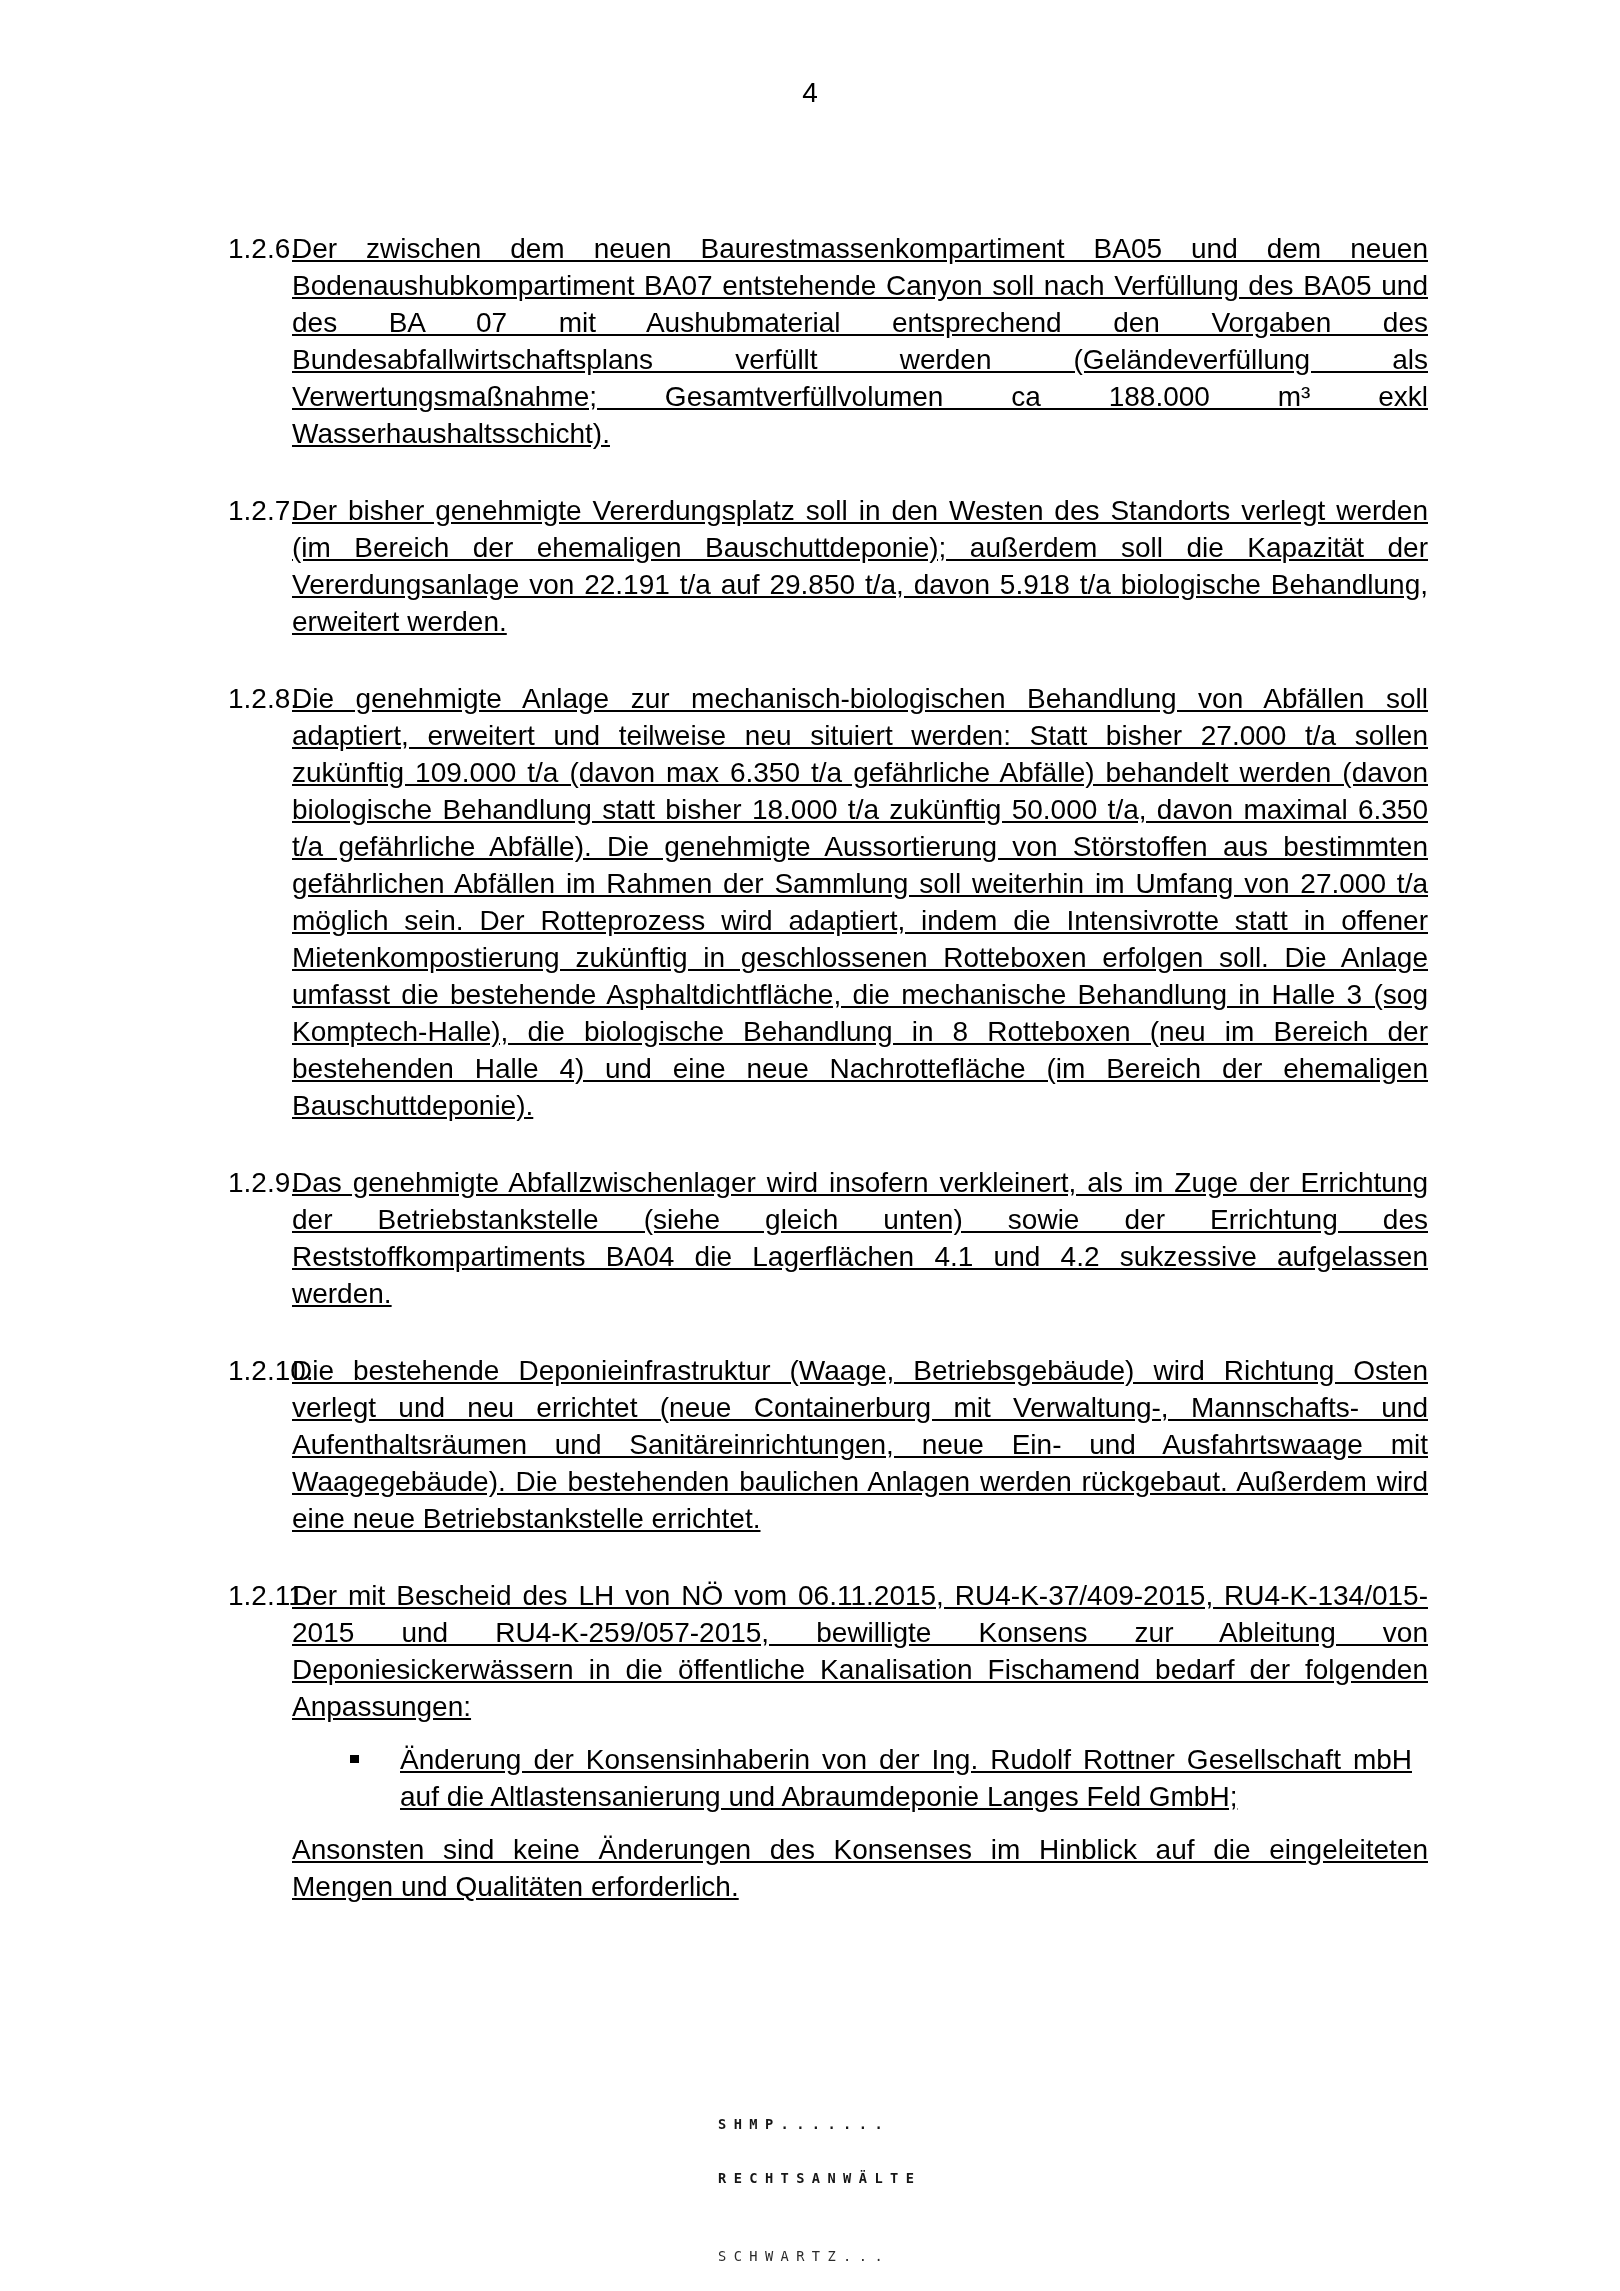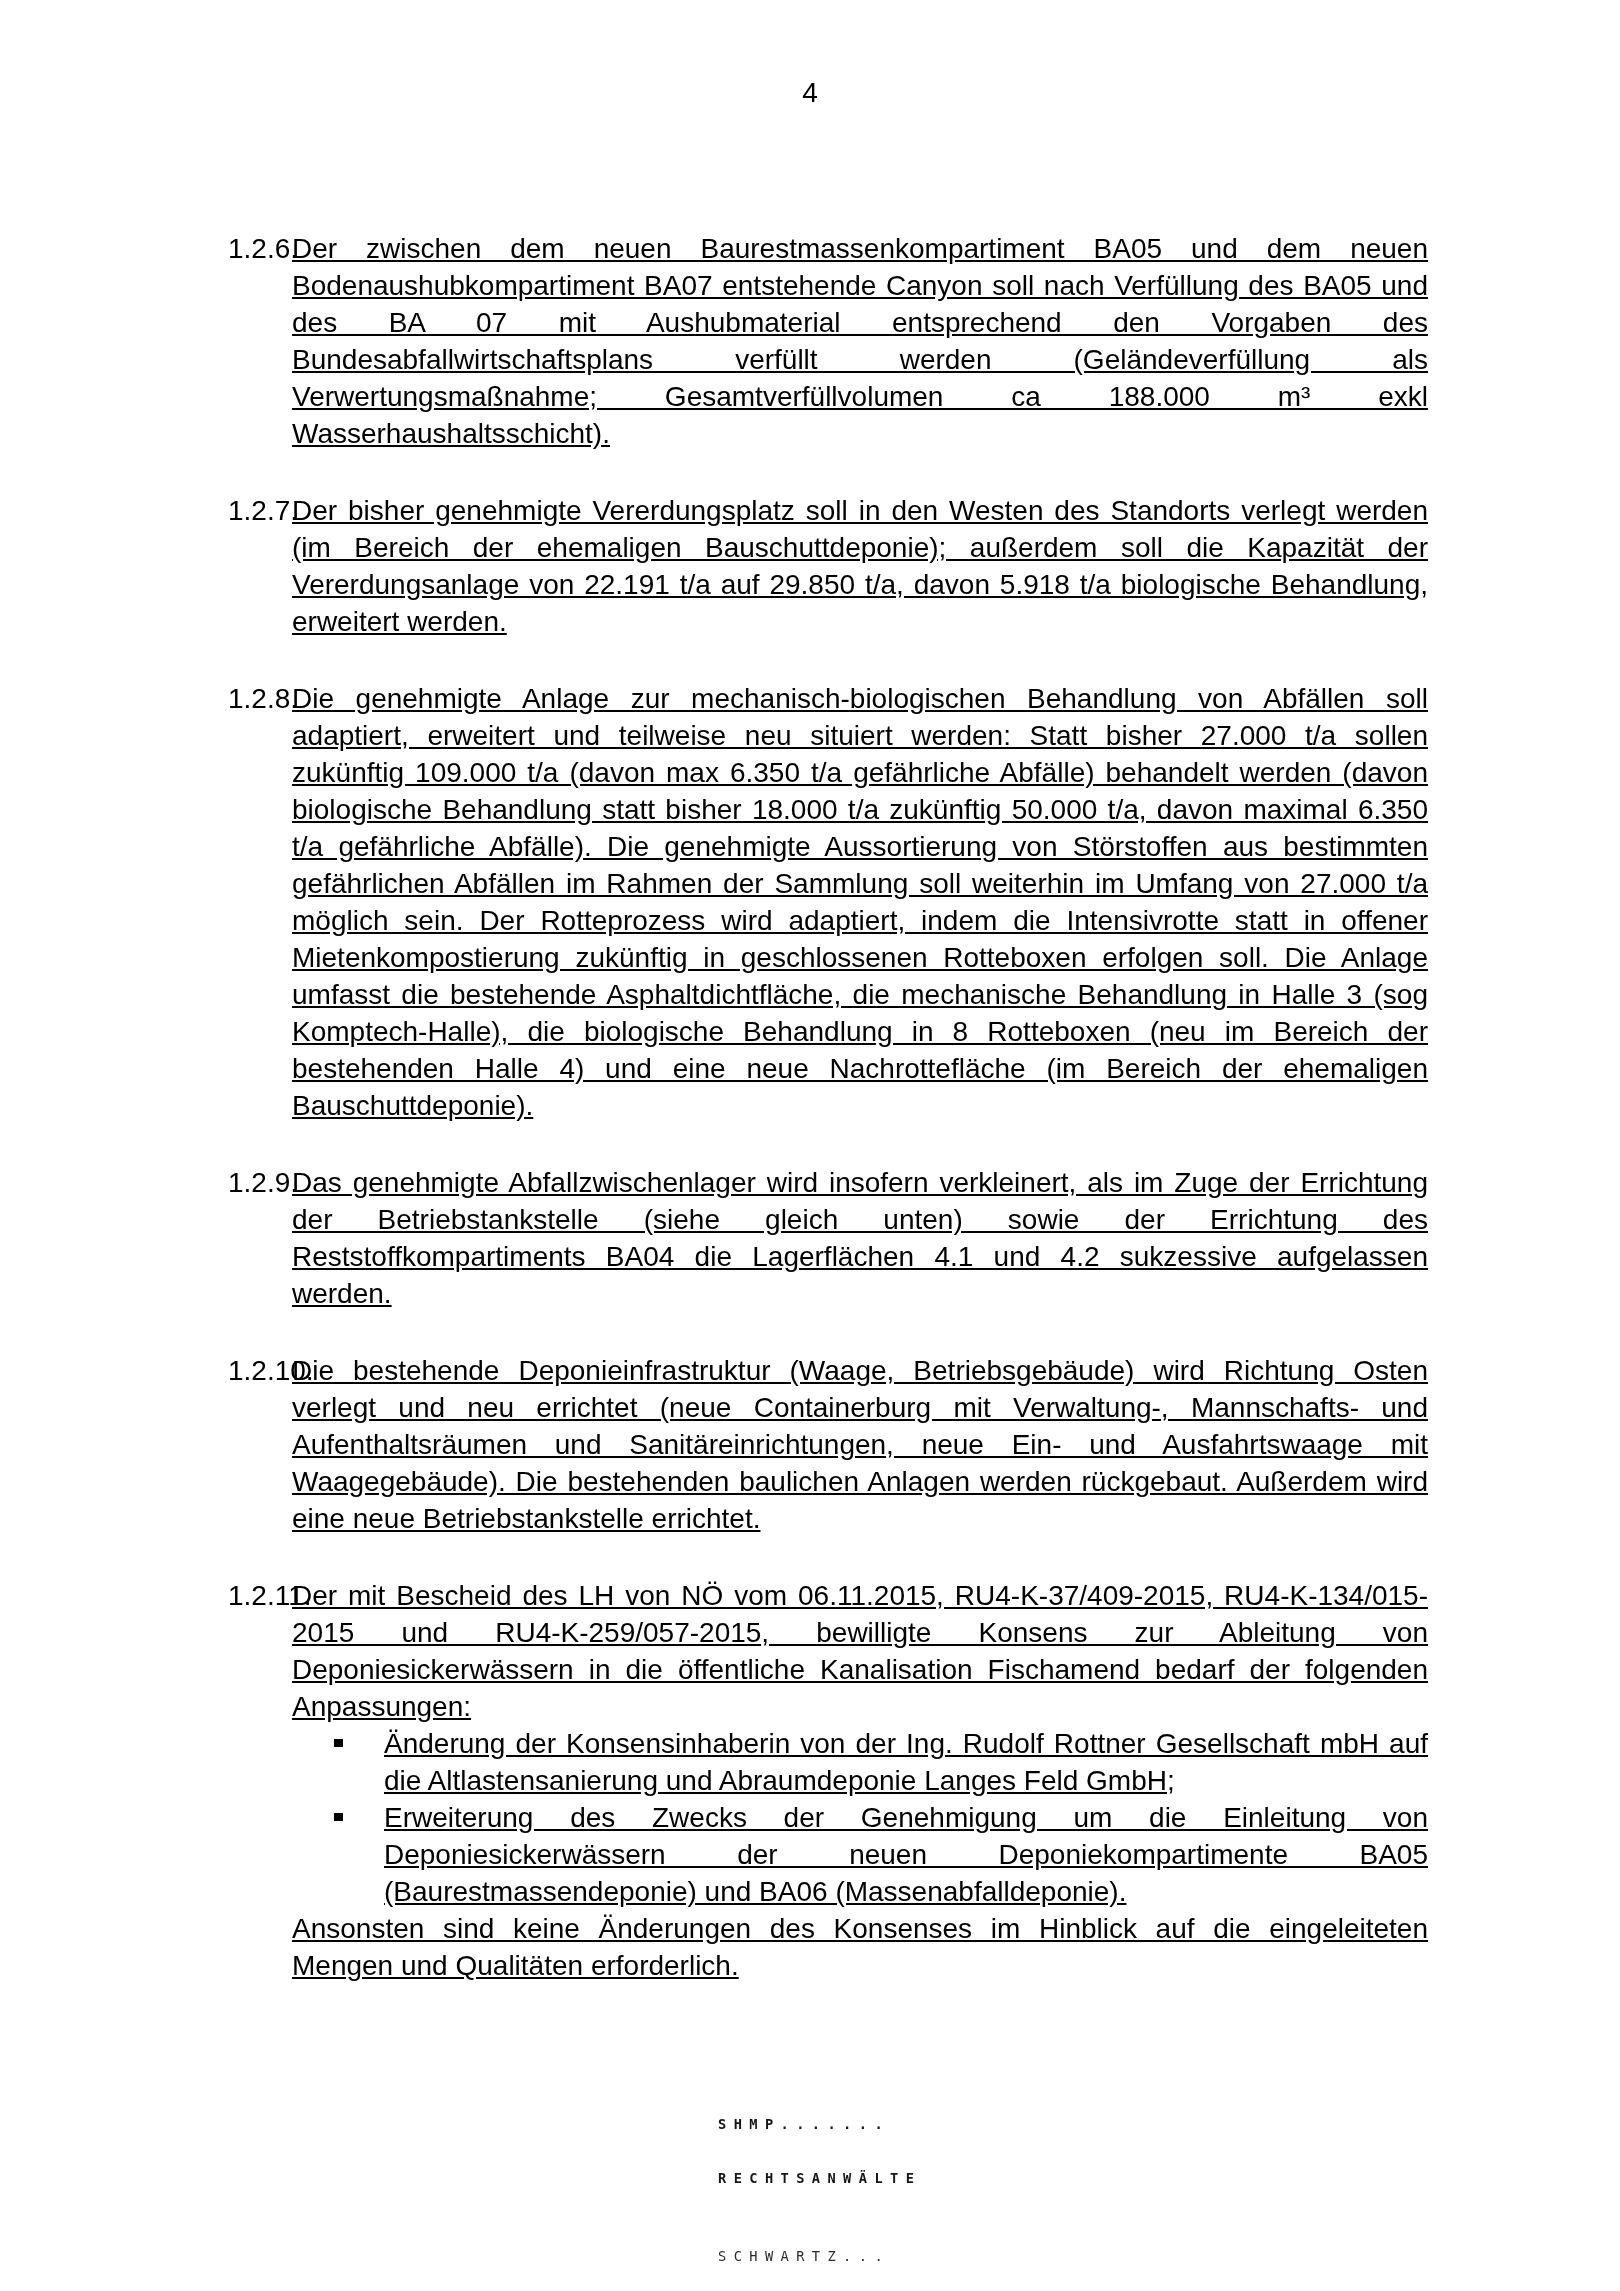--- a/index.html
+++ b/index.html
@@ -47,21 +47,21 @@
     top: 0;
     white-space: nowrap;
     margin-left: 32px;
   }
   .item .ibody {
     margin-left: 96px;
     text-decoration: underline;
   }
   .bullet-list {
     list-style: none;
-    margin: 0;
+    margin: 16px;
     padding: 0;
   }
   .bullet-row {
     position: relative;
     padding-left: 92px;
   }
   .bullet-square-icon {
     position: absolute;
     left: 42px;
     top: 13.7px;
@@ -128,24 +128,20 @@
 
   <div class="item">
     <span class="num">1.2.11.</span>
     <div class="ibody">
       <p>Der mit Bescheid des LH von NÖ vom 06.11.2015, RU4-K-37/409-2015, RU4-K-134/015-2015 und RU4-K-259/057-2015, bewilligte Konsens zur Ableitung von Deponiesickerwässern in die öffentliche Kanalisation Fischamend bedarf der folgenden Anpassungen:</p>
       <ul class="bullet-list">
         <li class="bullet-row">
           <span class="bullet-square-icon"></span>
           <p>Änderung der Konsensinhaberin von der Ing. Rudolf Rottner Gesellschaft mbH auf die Altlastensanierung und Abraumdeponie Langes Feld GmbH;</p>
         </li>
-        <li class="bullet-row">
-          <span class="bullet-square-icon"></span>
-          <p>Erweiterung des Zwecks der Genehmigung um die Einleitung von Deponiesickerwässern der neuen Deponiekompartimente BA05 (Baurestmassendeponie) und BA06 (Massenabfalldeponie).</p>
-        </li>
       </ul>
       <p>Ansonsten sind keine Änderungen des Konsenses im Hinblick auf die eingeleiteten Mengen und Qualitäten erforderlich.</p>
     </div>
   </div>
 
 </div>
 
 <div class="shmp-logo">
   <div class="logo-line bold">SHMP.......</div>
   <div class="logo-line bold">RECHTSANWÄLTE</div>

